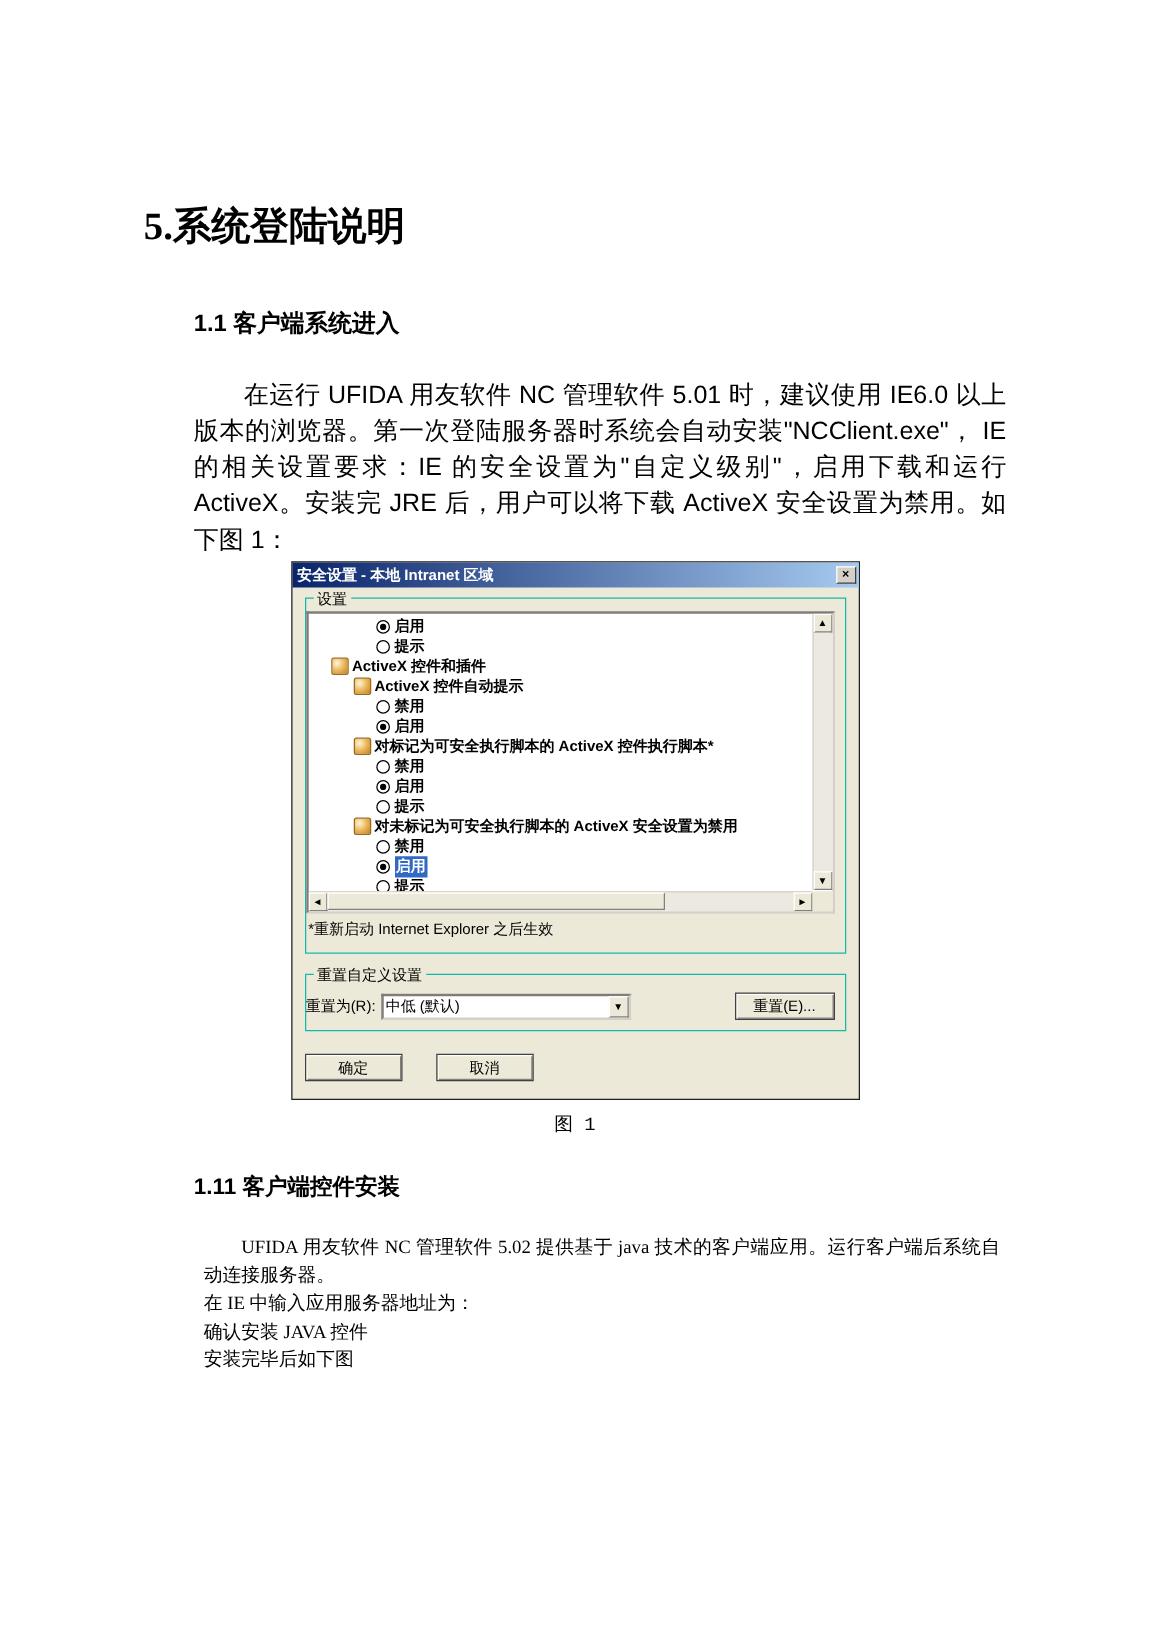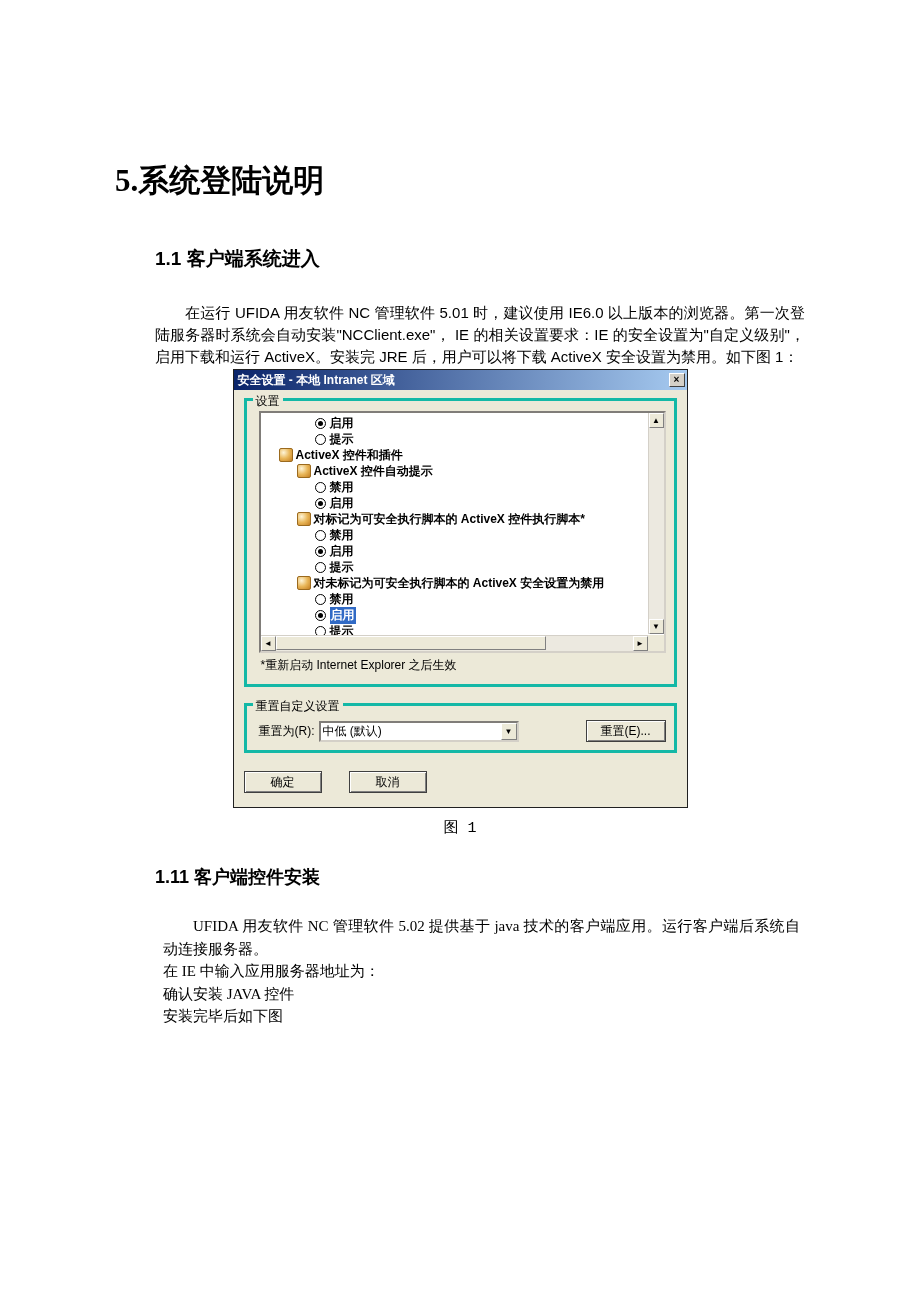--- a/index.html
+++ b/index.html
@@ -25,21 +25,21 @@
       font-family: Arial, "SimSun", sans-serif;
     }
     .h3 {
       font-size: 18px;
       font-weight: bold;
       margin-left: 40px;
       margin-bottom: 26px;
       font-family: Arial, "SimSun", sans-serif;
     }
     .para {
-      font-size: 15px;
+      font-size: 20px;
       line-height: 1.45;
       text-align: justify;
       margin-left: 40px;
       margin-right: 0;
       font-family: Arial, "SimSun", sans-serif;
     }
     .para-indent { text-indent: 2em; }
     .figure-wrap { margin: 2px 40px 10px 40px; }
     .dialog {
       width: 455px;
@@ -65,24 +65,24 @@
       border: 1px solid #fff;
       border-right-color: #404040; border-bottom-color: #404040;
       color: #000;
       font-size: 10px; line-height: 12px;
       text-align: center;
       margin-right: 2px;
       font-family: Arial, sans-serif;
       font-weight: bold;
     }
     .groupbox {
-      border: 3px solid #14b8a6;
+      border: 1px solid #14b8a6;
       margin: 8px 10px 4px 10px;
       position: relative;
-      padding: 10px 8px 8px 12px;
+      padding: 10px 8px 8px 0;
     }
     .groupbox-label {
       position: absolute;
       top: -8px; left: 6px;
       background: #ece9d8;
       padding: 0 3px;
       font-size: 12px;
     }
     .treebox {
       background: #fff;

